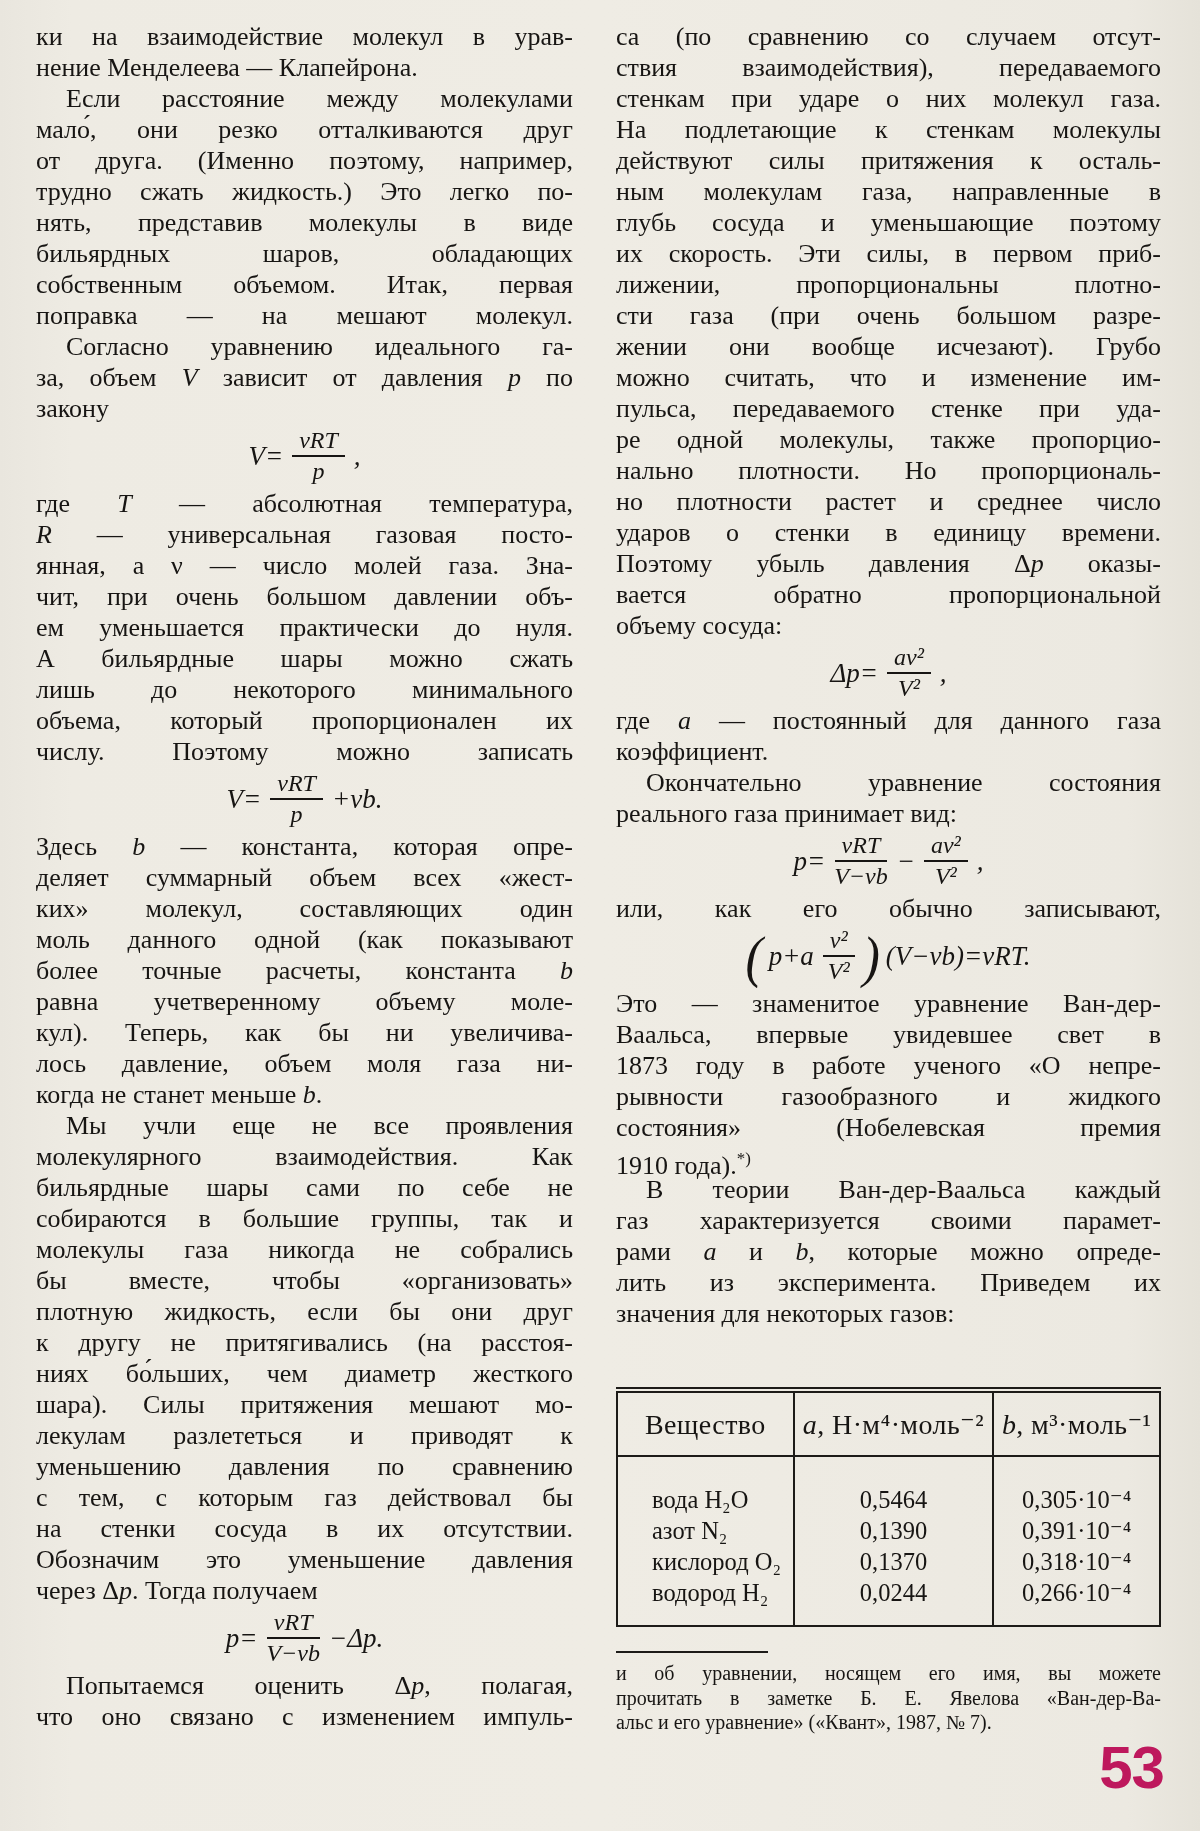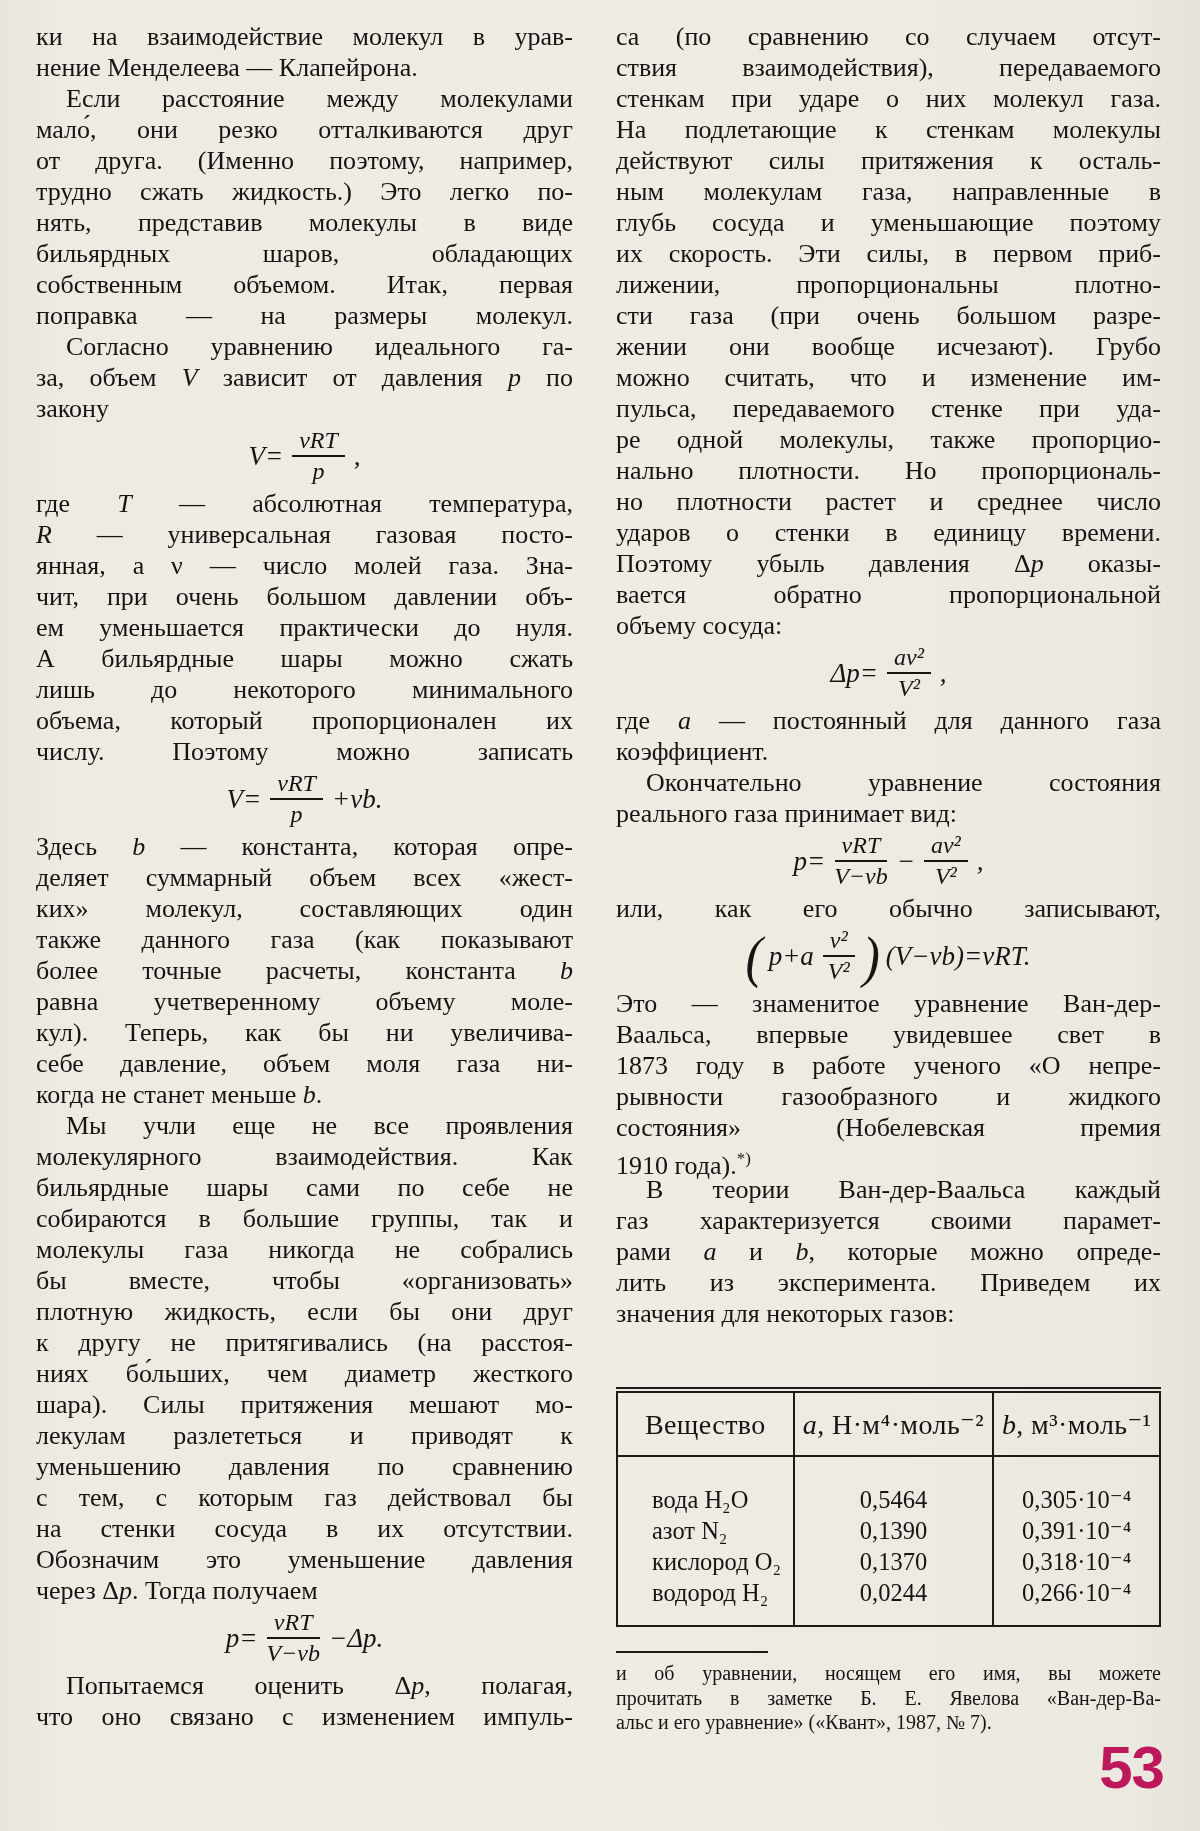--- a/index.html
+++ b/index.html
@@ -59,21 +59,21 @@
 <div class="col col-left">
     <div class="tl">ки на взаимодействие молекул в урав-</div>
     <div class="tl end">нение Менделеева — Клапейрона.</div>
     <div class="tl ind">Если расстояние между молекулами</div>
     <div class="tl">мало́, они резко отталкиваются друг</div>
     <div class="tl">от друга. (Именно поэтому, например,</div>
     <div class="tl">трудно сжать жидкость.) Это легко по-</div>
     <div class="tl">нять, представив молекулы в виде</div>
     <div class="tl">бильярдных шаров, обладающих</div>
     <div class="tl">собственным объемом. Итак, первая</div>
-    <div class="tl">поправка — на размеры молекул.</div>
+    <div class="tl">поправка — на мешают молекул.</div>
     <div class="tl ind">Согласно уравнению идеального га-</div>
     <div class="tl">за, объем <i>V</i> зависит от давления <i>p</i> по</div>
     <div class="tl end">закону</div>
     <div class="formula">
       <span class="op">V=</span>
       <span class="frac">
         <span class="num">νRT</span>
         <span class="den">p</span>
       </span>
       <span class="op">,</span>
@@ -91,25 +91,25 @@
       <span class="op">V=</span>
       <span class="frac">
         <span class="num">νRT</span>
         <span class="den">p</span>
       </span>
       <span class="op">+νb.</span>
     </div>
     <div class="tl">Здесь <i>b</i> — константа, которая опре-</div>
     <div class="tl">деляет суммарный объем всех «жест-</div>
     <div class="tl">ких» молекул, составляющих один</div>
-    <div class="tl">также данного газа (как показывают</div>
+    <div class="tl">моль данного одной (как показывают</div>
     <div class="tl">более точные расчеты, константа <i>b</i></div>
     <div class="tl">равна учетверенному объему моле-</div>
     <div class="tl">кул). Теперь, как бы ни увеличива-</div>
-    <div class="tl">себе давление, объем моля газа ни-</div>
+    <div class="tl">лось давление, объем моля газа ни-</div>
     <div class="tl end">когда не станет меньше <i>b</i>.</div>
     <div class="tl ind">Мы учли еще не все проявления</div>
     <div class="tl">молекулярного взаимодействия. Как</div>
     <div class="tl">бильярдные шары сами по себе не</div>
     <div class="tl">собираются в большие группы, так и</div>
     <div class="tl">молекулы газа никогда не собрались</div>
     <div class="tl">бы вместе, чтобы «организовать»</div>
     <div class="tl">плотную жидкость, если бы они друг</div>
     <div class="tl">к другу не притягивались (на расстоя-</div>
     <div class="tl">ниях бо́льших, чем диаметр жесткого</div>

